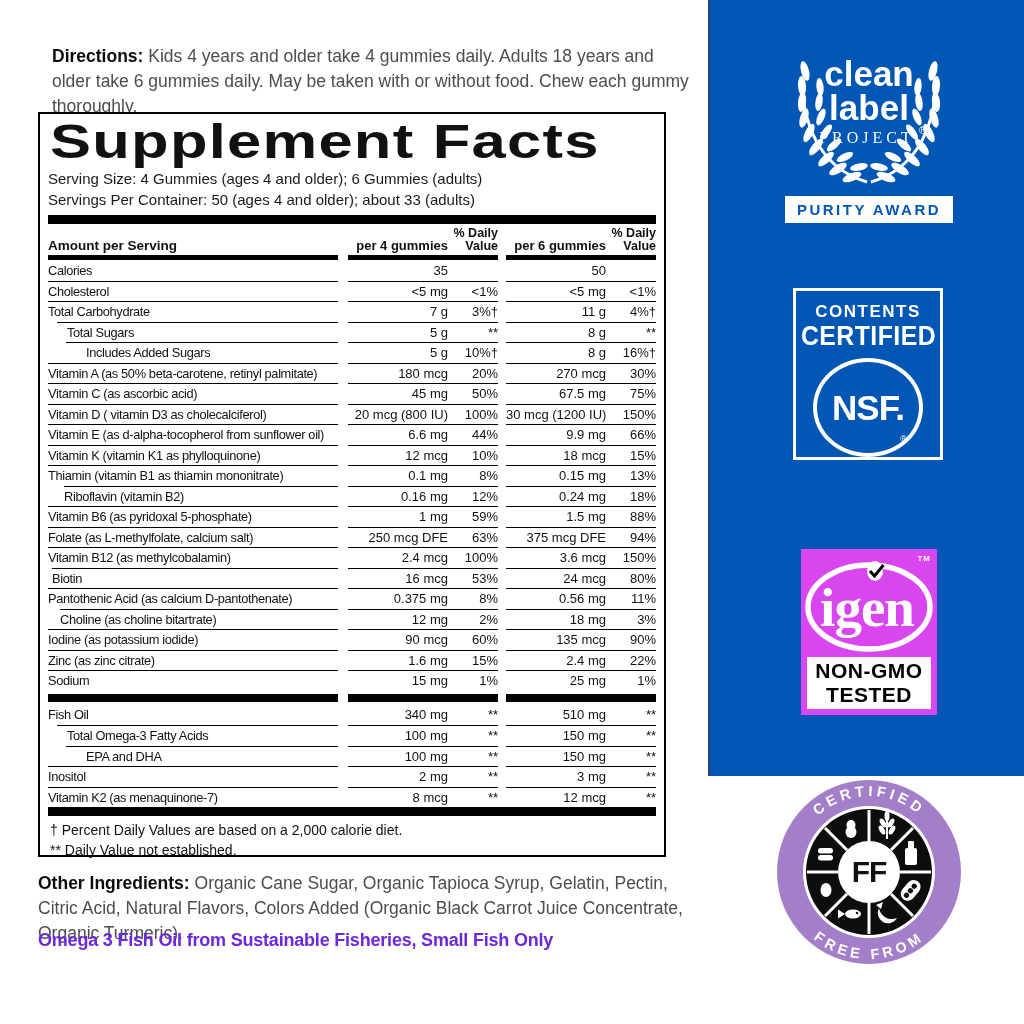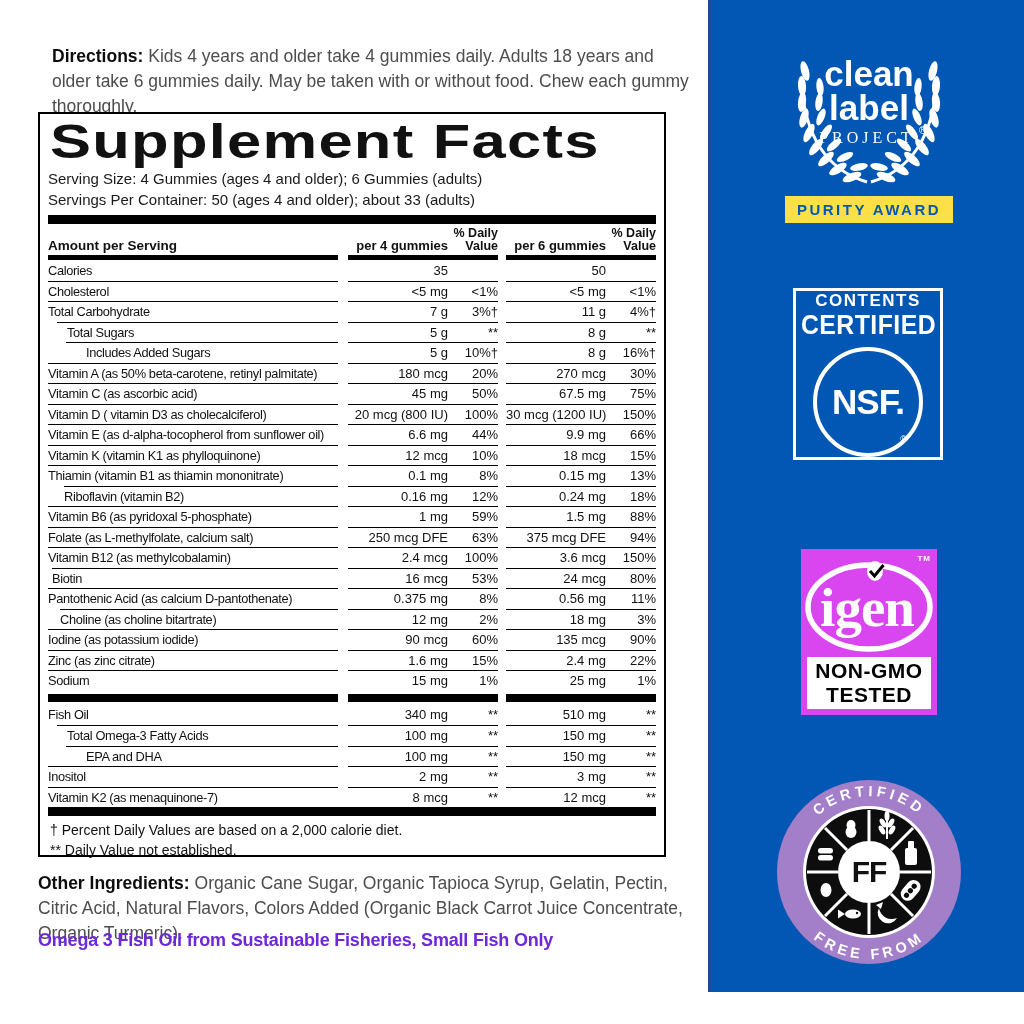--- a/index.html
+++ b/index.html
@@ -44,30 +44,30 @@
   .bar-seg .gl,.bar-seg .g4,.bar-seg .g6{background:#000;}
 
   .fnotes{font-size:14px;line-height:19.5px;padding:5px 2px 6px;color:#111;}
 
   .other{position:absolute;left:38px;top:871px;width:652px;
          font-size:17.5px;line-height:25px;color:#4d4d4d;}
   .omega{position:absolute;left:38px;top:930px;width:652px;
          font-size:18px;font-weight:bold;color:#6d28d9;letter-spacing:-0.2px;}
 
   
-  .panel{position:absolute;left:708px;top:0;width:316px;height:992px;
+  .panel{position:absolute;left:708px;top:0;width:316px;height:776px;
          background:#0357b4;border-left:3px solid #1b4a90;box-sizing:border-box;}
 
   .badge-clean{position:absolute;left:68px;top:40px;width:180px;text-align:center;}
-  .banner{margin:2px auto 0;width:168px;height:27px;background:#fde047;color:#0357b4;
+  .banner{margin:2px auto 0;width:168px;height:27px;background:#ffffff;color:#0357b4;
           font-weight:bold;font-size:15px;letter-spacing:2.5px;line-height:28px;text-align:center;}
 
   .badge-nsf{position:absolute;left:82px;top:288px;width:150px;height:172px;box-sizing:border-box;
              border:3px solid #fff;display:flex;flex-direction:column;align-items:center;color:#fff;}
-  .nsf-l1{font-weight:bold;font-size:17px;letter-spacing:1.5px;}
+  .nsf-l1{margin-top:11px;font-weight:bold;font-size:17px;letter-spacing:1.5px;}
   .nsf-l2{font-weight:bold;font-size:27px;letter-spacing:0.5px;transform:scaleX(0.92);line-height:28px;}
   .nsf-circle{position:relative;margin-top:8px;width:102px;height:102px;border:4px solid #fff;
               border-radius:50%;display:flex;align-items:center;justify-content:center;}
   .nsf-logo{font-weight:bold;font-size:35px;letter-spacing:-1px;}
   .nsf-reg{position:absolute;right:12px;bottom:9px;font-size:9px;}
 
   .badge-igen{position:absolute;left:90px;top:549px;width:136px;height:166px;background:#d946ef;}
   .igen-tm{position:absolute;top:5px;right:6px;color:#fff;font-size:8px;letter-spacing:1px;font-weight:bold;}
   .igen-strip{position:absolute;left:6px;right:6px;bottom:6px;height:52px;background:#fff;
               color:#000;text-align:center;font-weight:bold;font-size:21px;line-height:24px;padding-top:2px;

